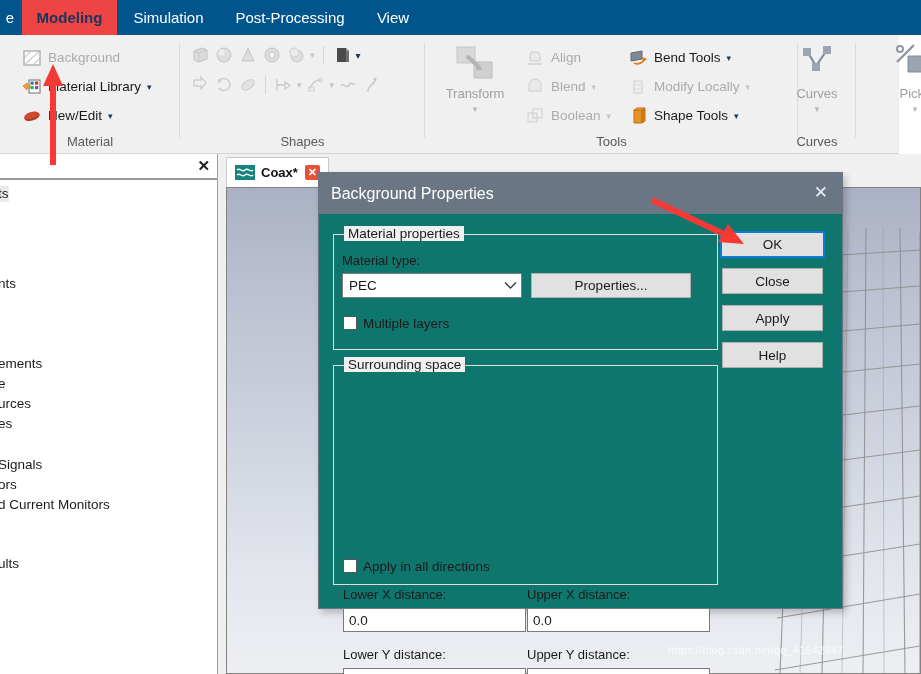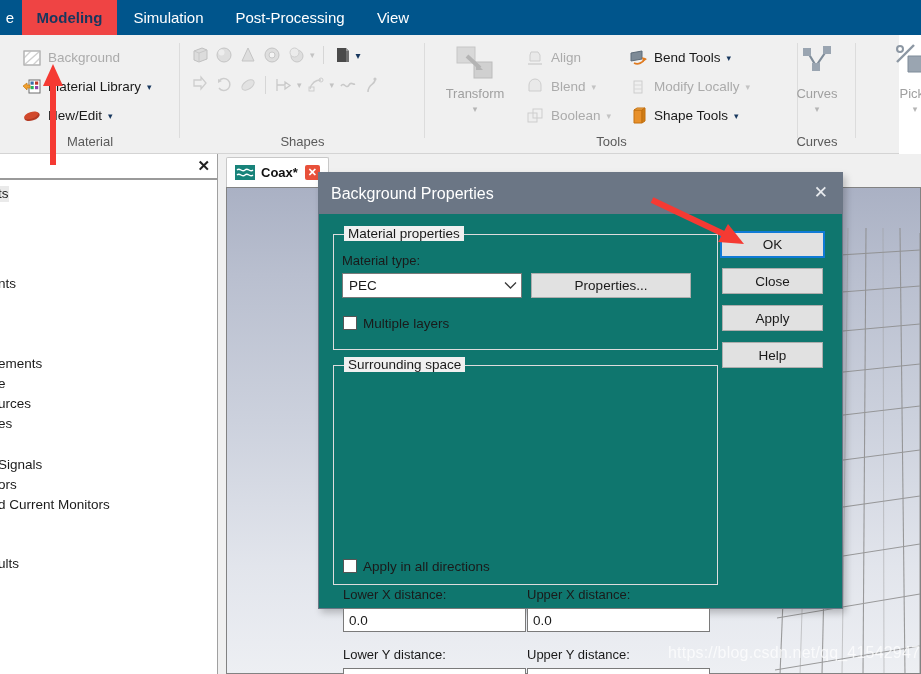--- a/index.html
+++ b/index.html
@@ -113,21 +113,21 @@
   .viewport {
     position: absolute; left: 8px; top: 33px; width: 695px; height: 487px;
     background: linear-gradient(to bottom, #aab1c4 0%, #b9bfcf 18%, #ccd1dd 48%, #e2e5ec 78%, #edeff3 100%);
     border: 1px solid #828282; box-sizing: border-box;
     overflow: hidden;
   }
   .gridsvg { position:absolute; right:0; top:0; }
 
   .watermark {
     position: absolute; left: 668px; top: 644px;
-    font-size: 16px; color: rgba(255,255,255,0.72);
+    font-size: 11px; color: rgba(255,255,255,0.72);
     letter-spacing: 0.2px; white-space: nowrap;
     pointer-events: none;
   }
 
   
   .dialog {
     position: absolute; left: 318px; top: 172px; width: 525px; height: 437px;
     background: #0f766e; border: 1px solid #6b7685;
     box-shadow: 3px 4px 7px rgba(0,0,0,0.22);
     box-sizing: border-box;

